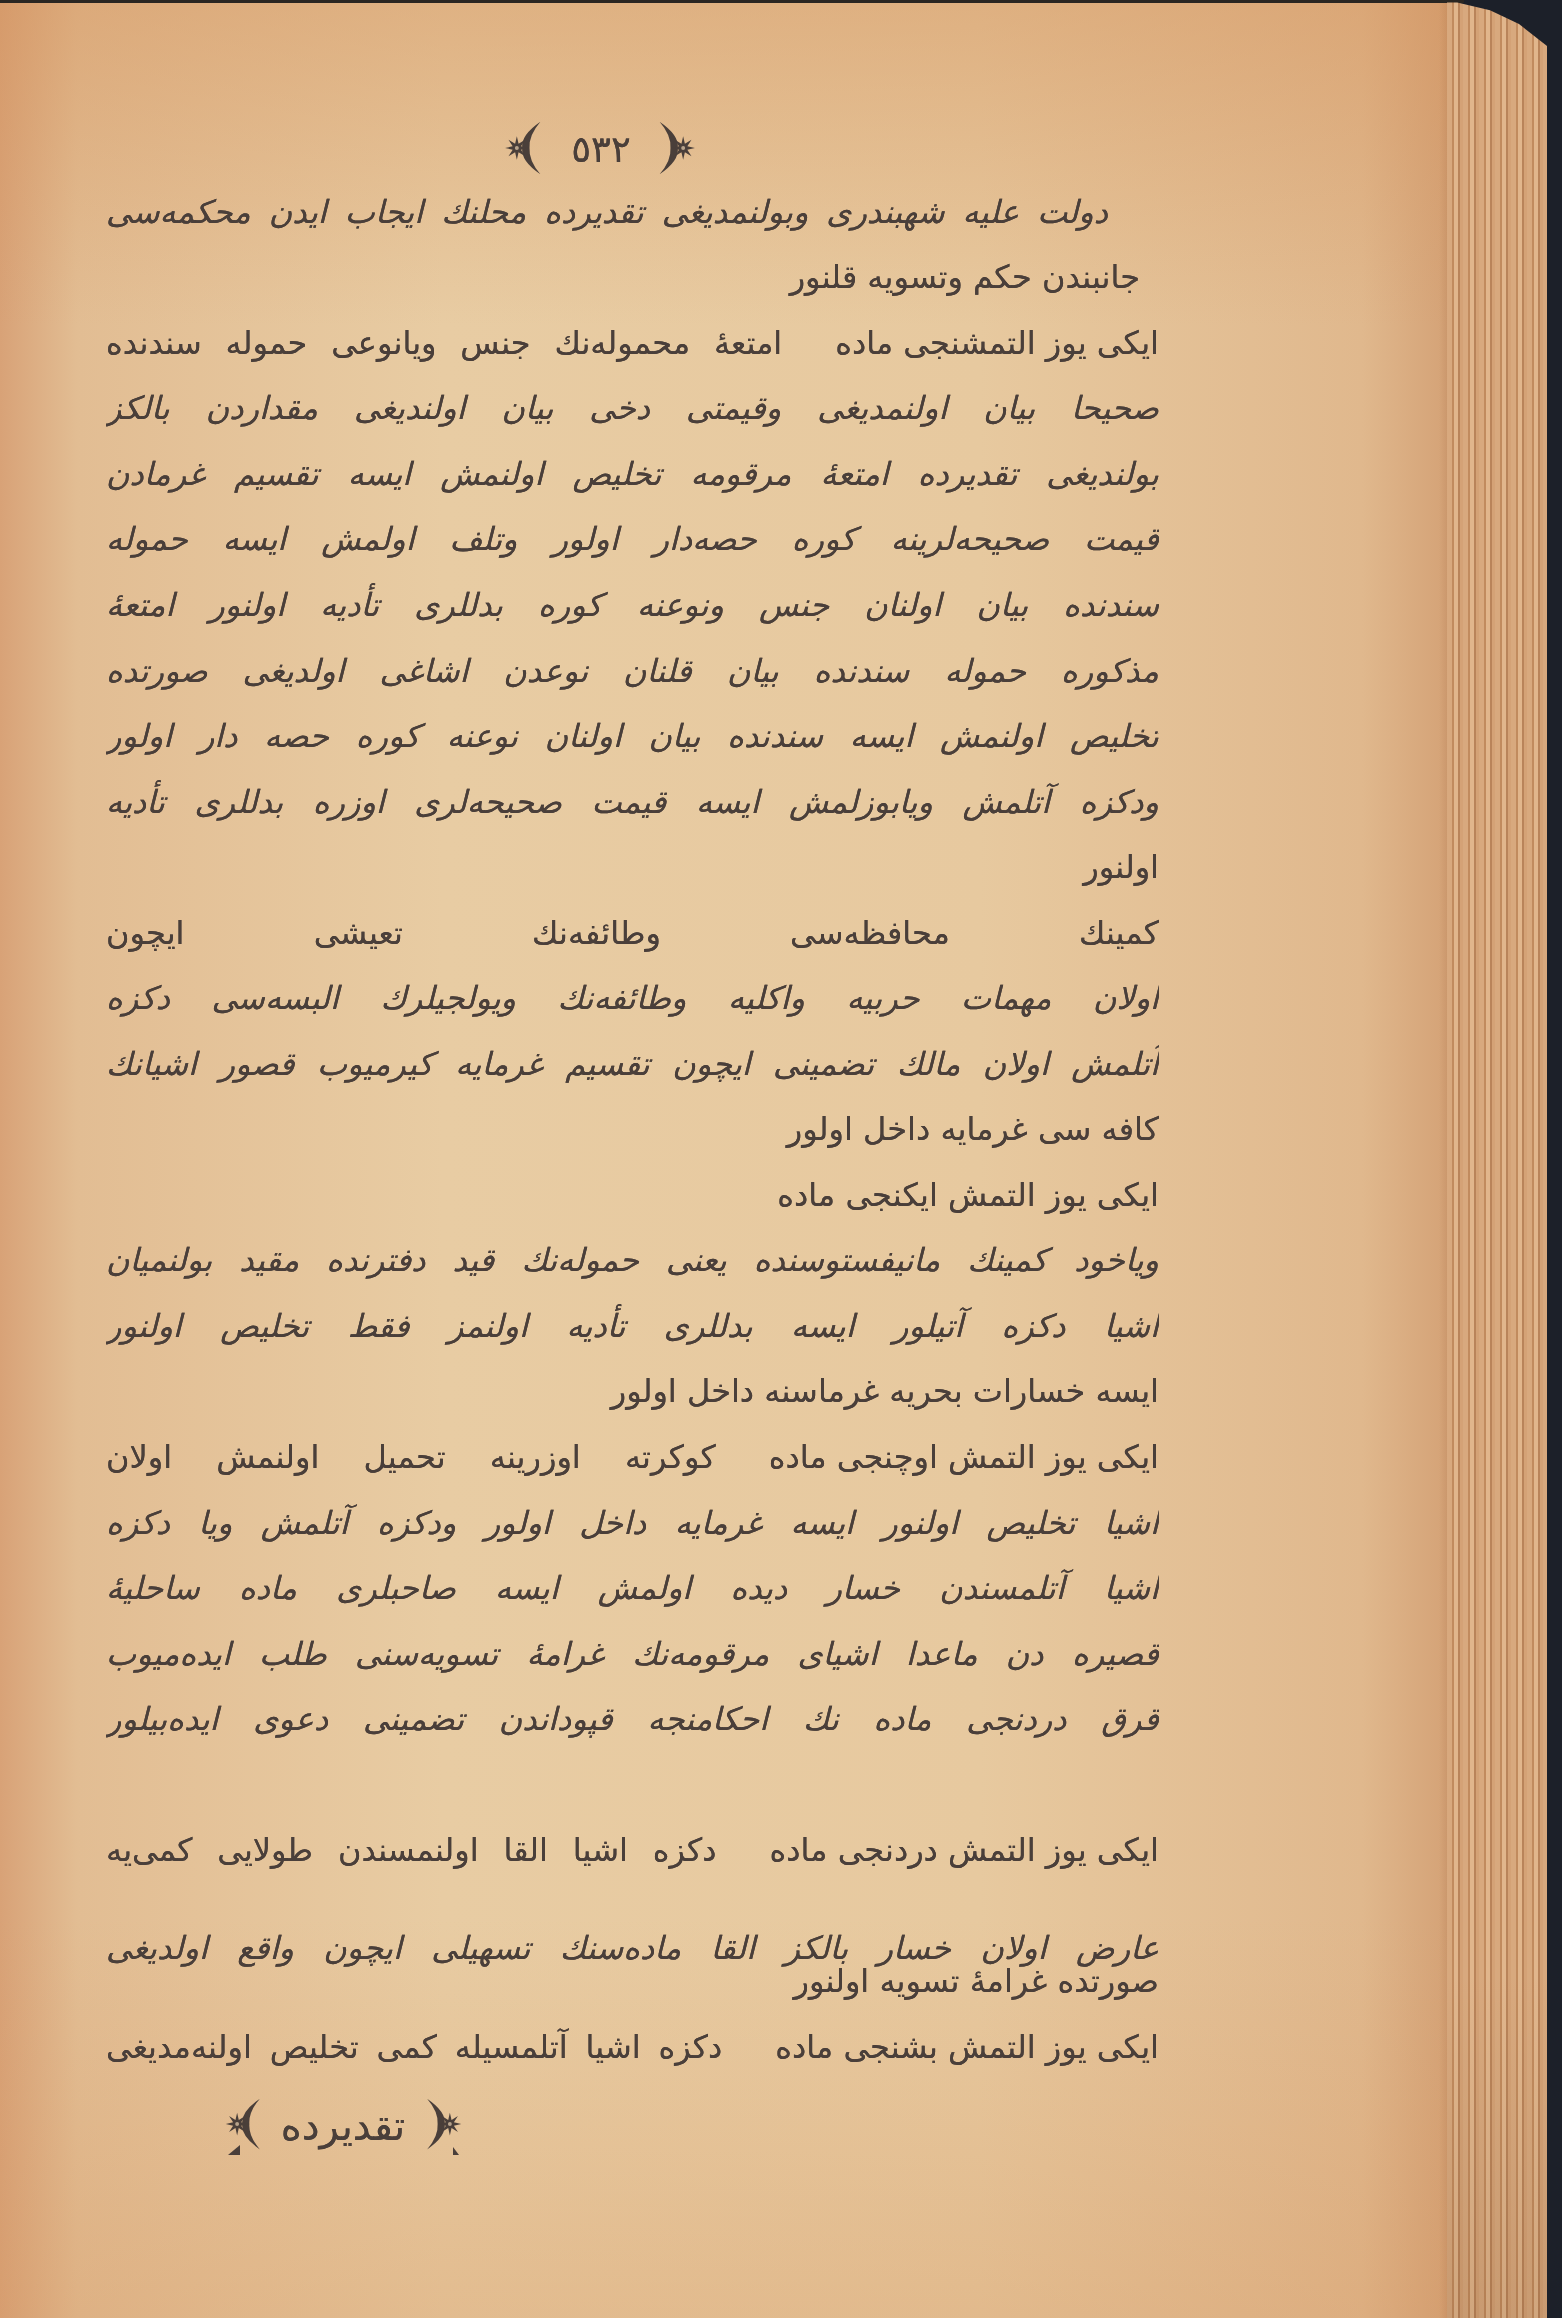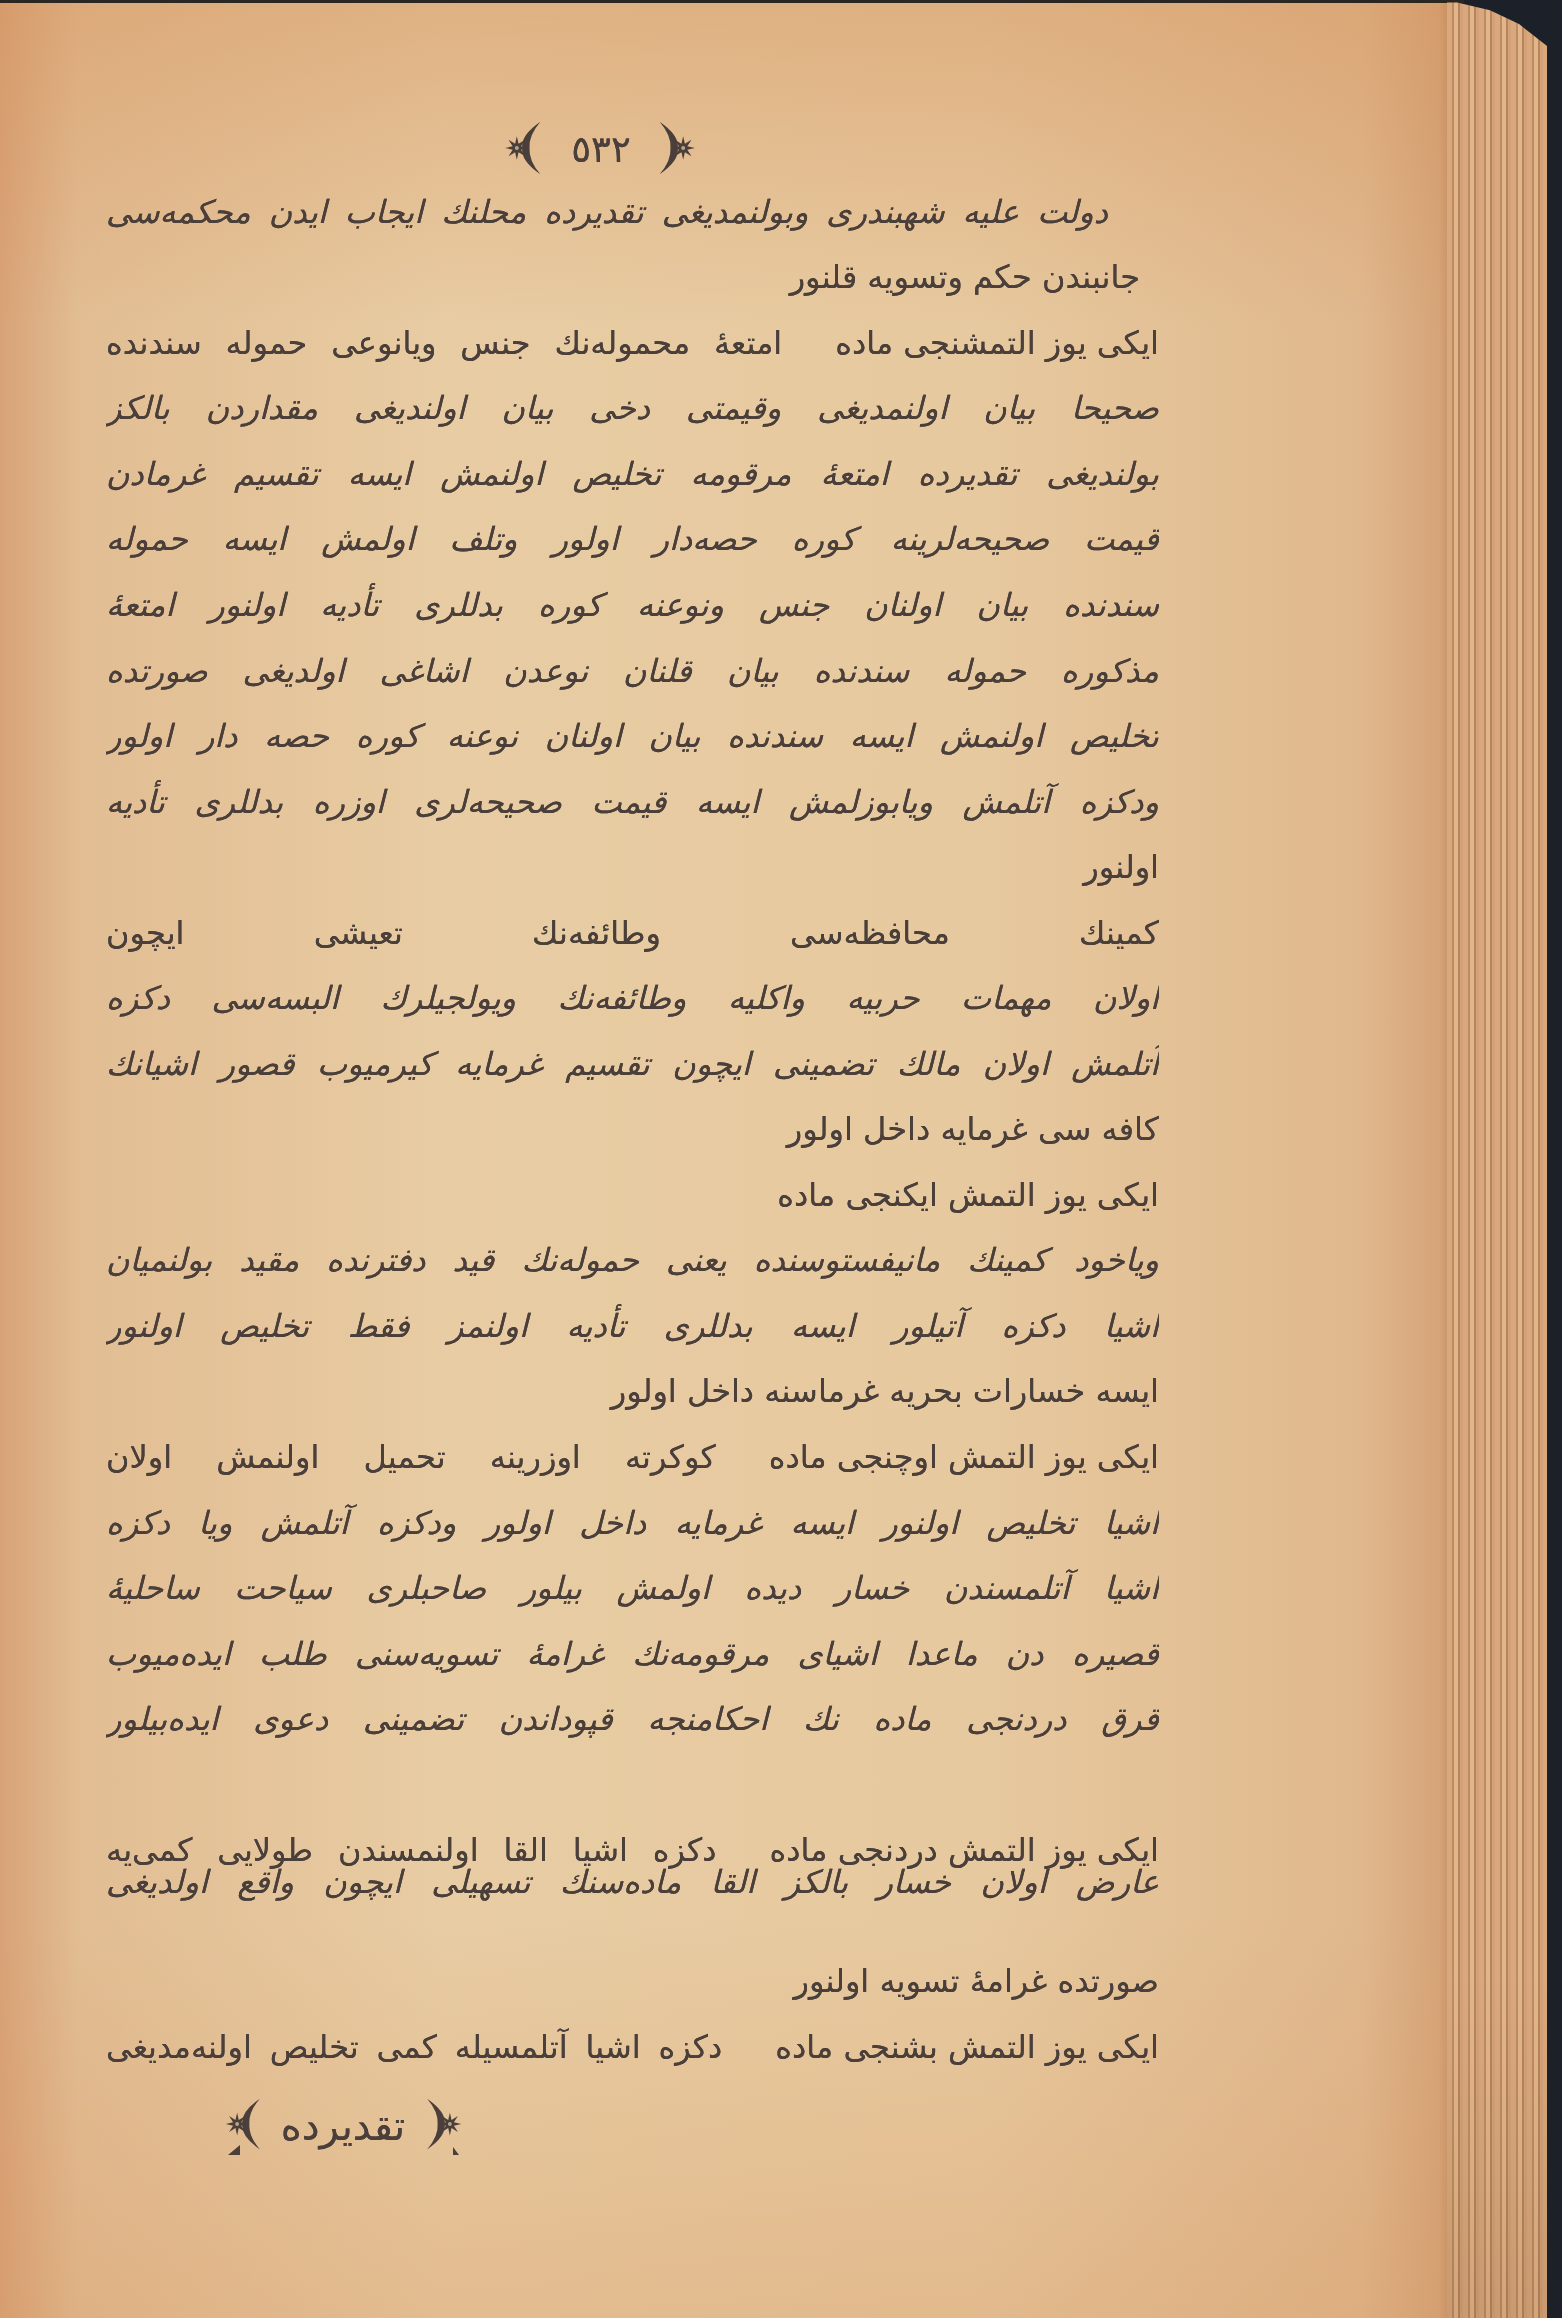--- a/index.html
+++ b/index.html
@@ -109,29 +109,29 @@
   </div>
   <div class="line full ink" style="top:1227px;">ویاخود کمینك مانیفستوسنده یعنی حموله‌نك قید دفترنده مقید بولنمیان</div>
   <div class="line full ink" style="top:1293px;">اشیا دکزه آتیلور ایسه بدللری تأدیه اولنمز فقط تخلیص اولنور</div>
   <div class="line short ink" style="top:1358px;">ایسه خسارات بحریه غرماسنه داخل اولور</div>
 
   <div class="line art ink" style="top:1424px;">
     <span class="heading">ایکی یوز التمش اوچنجی ماده</span>
     <span class="txt">کوکرته اوزرینه تحمیل اولنمش اولان</span>
   </div>
   <div class="line full ink" style="top:1490px;">اشیا تخلیص اولنور ایسه غرمایه داخل اولور ودکزه آتلمش ویا دکزه</div>
-  <div class="line full ink" style="top:1555px;">اشیا آتلمسندن خسار دیده اولمش بیلور صاحبلری سیاحت ساحلیهٔ</div>
+  <div class="line full ink" style="top:1555px;">اشیا آتلمسندن خسار دیده اولمش ایسه صاحبلری ماده ساحلیهٔ</div>
   <div class="line full ink" style="top:1621px;">قصیره دن ماعدا اشیای مرقومه‌نك غرامهٔ تسویه‌سنی طلب ایده‌میوب</div>
   <div class="line full ink" style="top:1686px;">قرق دردنجی ماده نك احکامنجه قپوداندن تضمینی دعوی ایده‌بیلور</div>
 
   <div class="line art ink" style="top:1817px;">
     <span class="heading">ایکی یوز التمش دردنجی ماده</span>
     <span class="txt">دکزه اشیا القا اولنمسندن طولایی کمی‌یه</span>
   </div>
-  <div class="line full ink" style="top:1849px;">عارض اولان خسار بالکز القا ماده‌سنك تسهیلی ایچون واقع اولدیغی</div>
+  <div class="line full ink" style="top:1915px;">عارض اولان خسار بالکز القا ماده‌سنك تسهیلی ایچون واقع اولدیغی</div>
   <div class="line short ink" style="top:1948px;">صورتده غرامهٔ تسویه اولنور</div>
 
   <div class="line art ink" style="top:2014px;">
     <span class="heading">ایکی یوز التمش بشنجی ماده</span>
     <span class="txt">دکزه اشیا آتلمسیله کمی تخلیص اولنه‌مدیغی</span>
   </div>
 </div>
 
 <div class="orn" style="left:223px; top:2096px; width:44px; height:56px;">
   <svg viewBox="0 0 50 64">

